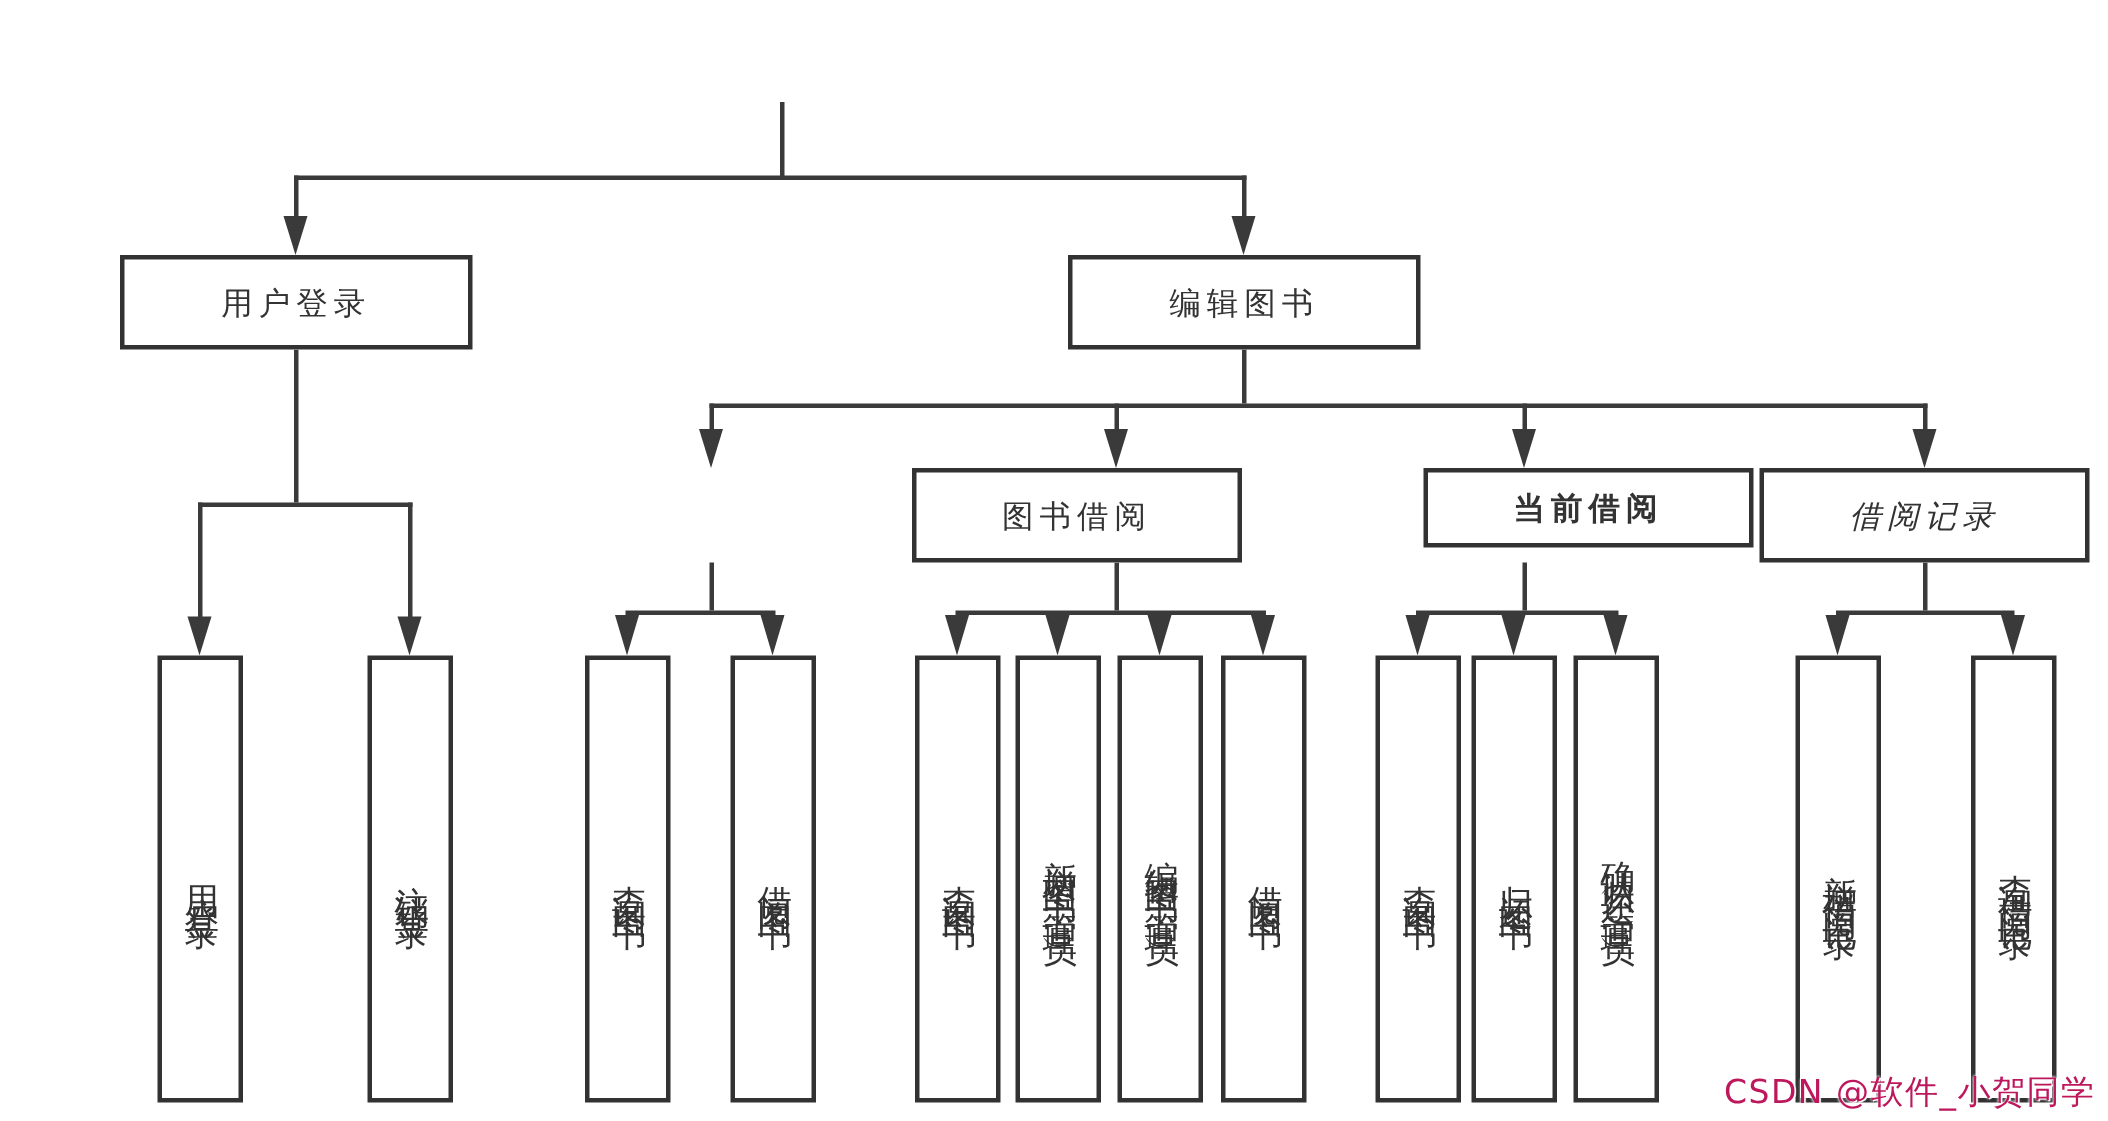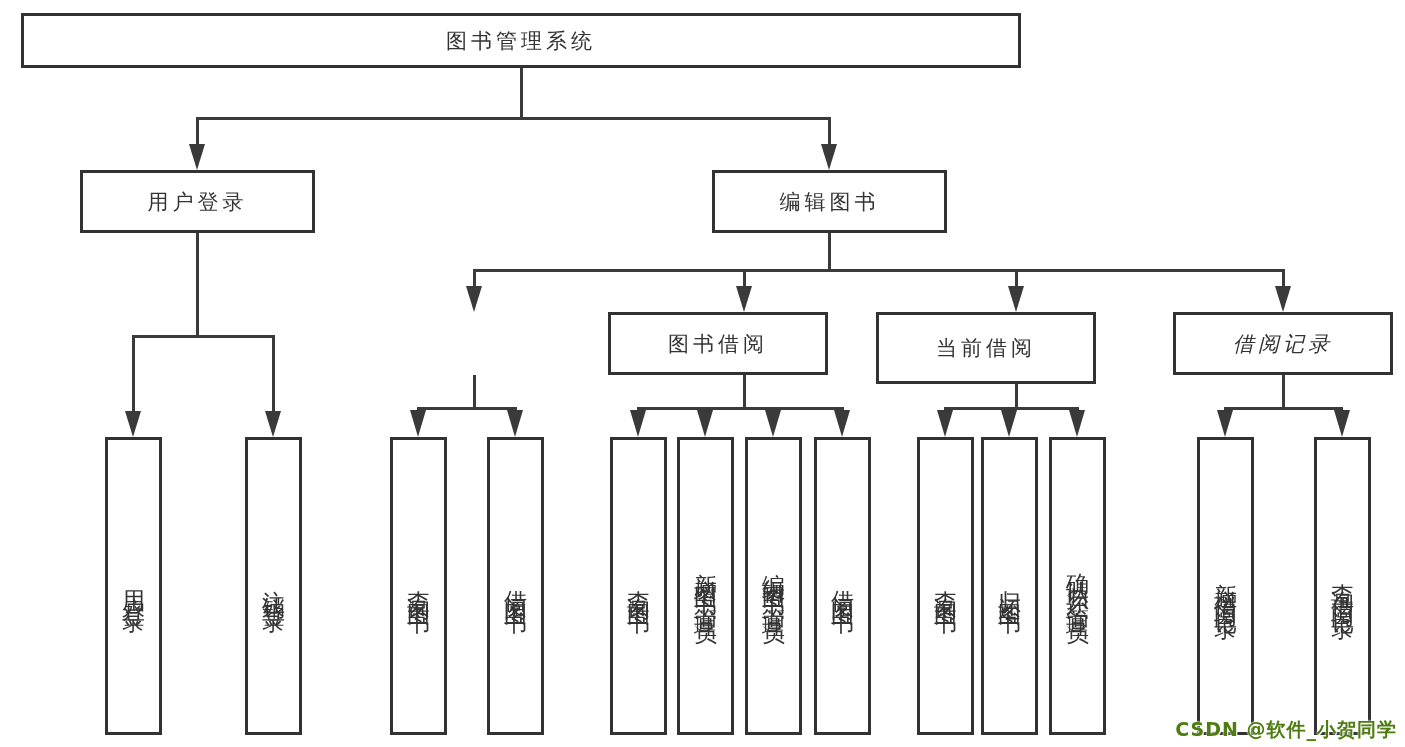--- a/index.html
+++ b/index.html
@@ -49,27 +49,26 @@
     border-left: 8.5px solid transparent;
     border-right: 8.5px solid transparent;
     z-index: 1;
   }
   .ah26 { border-top: 26px solid #3a3a3a; }
   .ah27 { border-top: 27px solid #3a3a3a; }
   .watermark {
     position: absolute;
     right: 8px;
     bottom: 4px;
-    font-size: 19px;
+    font-size: 22px;
     letter-spacing: 1px;
-    color: #4d7c0f;
+    color: #be185d;
     text-shadow: 0 0 2px #ffffff, 0 0 2px #ffffff, 1px 1px 0 #ffffff;
     z-index: 10;
     white-space: nowrap;
-    font-weight: bold;
   }
 </style>
 </head>
 <body>
 
 <div id="canvas">
 
   <div class="vline" style="left:519.5px; top:68px; height:52px;"></div>
   <div class="hline" style="left:196px; top:117px; width:635px;"></div>
   <div class="vline" style="left:196px; top:117px; height:29px;"></div>
@@ -108,35 +107,32 @@
   <div class="arrow ah27" style="left:630px; top:410px;"></div>
   <div class="arrow ah27" style="left:697px; top:410px;"></div>
   <div class="arrow ah27" style="left:765px; top:410px;"></div>
   <div class="arrow ah27" style="left:834px; top:410px;"></div>
   <div class="arrow ah27" style="left:937px; top:410px;"></div>
   <div class="arrow ah27" style="left:1001px; top:410px;"></div>
   <div class="arrow ah27" style="left:1069px; top:410px;"></div>
   <div class="arrow ah27" style="left:1217px; top:410px;"></div>
   <div class="arrow ah27" style="left:1334px; top:410px;"></div>
 
-  <div class="box" style="left:21px; top:13px; width:1000px; height:55px;">
-    <span class="hlabel">图书管理系统</span>
-  </div>
 
   <div class="box" style="left:80px; top:170px; width:235px; height:63px;">
     <span class="hlabel">用户登录</span>
   </div>
   <div class="box" style="left:712px; top:170px; width:235px; height:63px;">
     <span class="hlabel">编辑图书</span>
   </div>
 
   <div class="box" style="left:608px; top:312px; width:220px; height:63px;justify-content:center;">
     <span class="hlabel">图书借阅</span>
   </div>
-  <div class="box" style="left:876px; top:312px; width:220px; height:72px;">
+  <div class="box" style="left:949px; top:312px; width:220px; height:53px;font-weight:bold;">
     <span class="hlabel">当前借阅</span>
   </div>
   <div class="box" style="left:1173px; top:312px; width:220px; height:63px;font-style:italic;">
     <span class="hlabel">借阅记录</span>
   </div>
 
   <div class="box leaf" style="left:105px;">
     <span class="vtext">用户登录</span>
   </div>
   <div class="box leaf" style="left:245px;">

